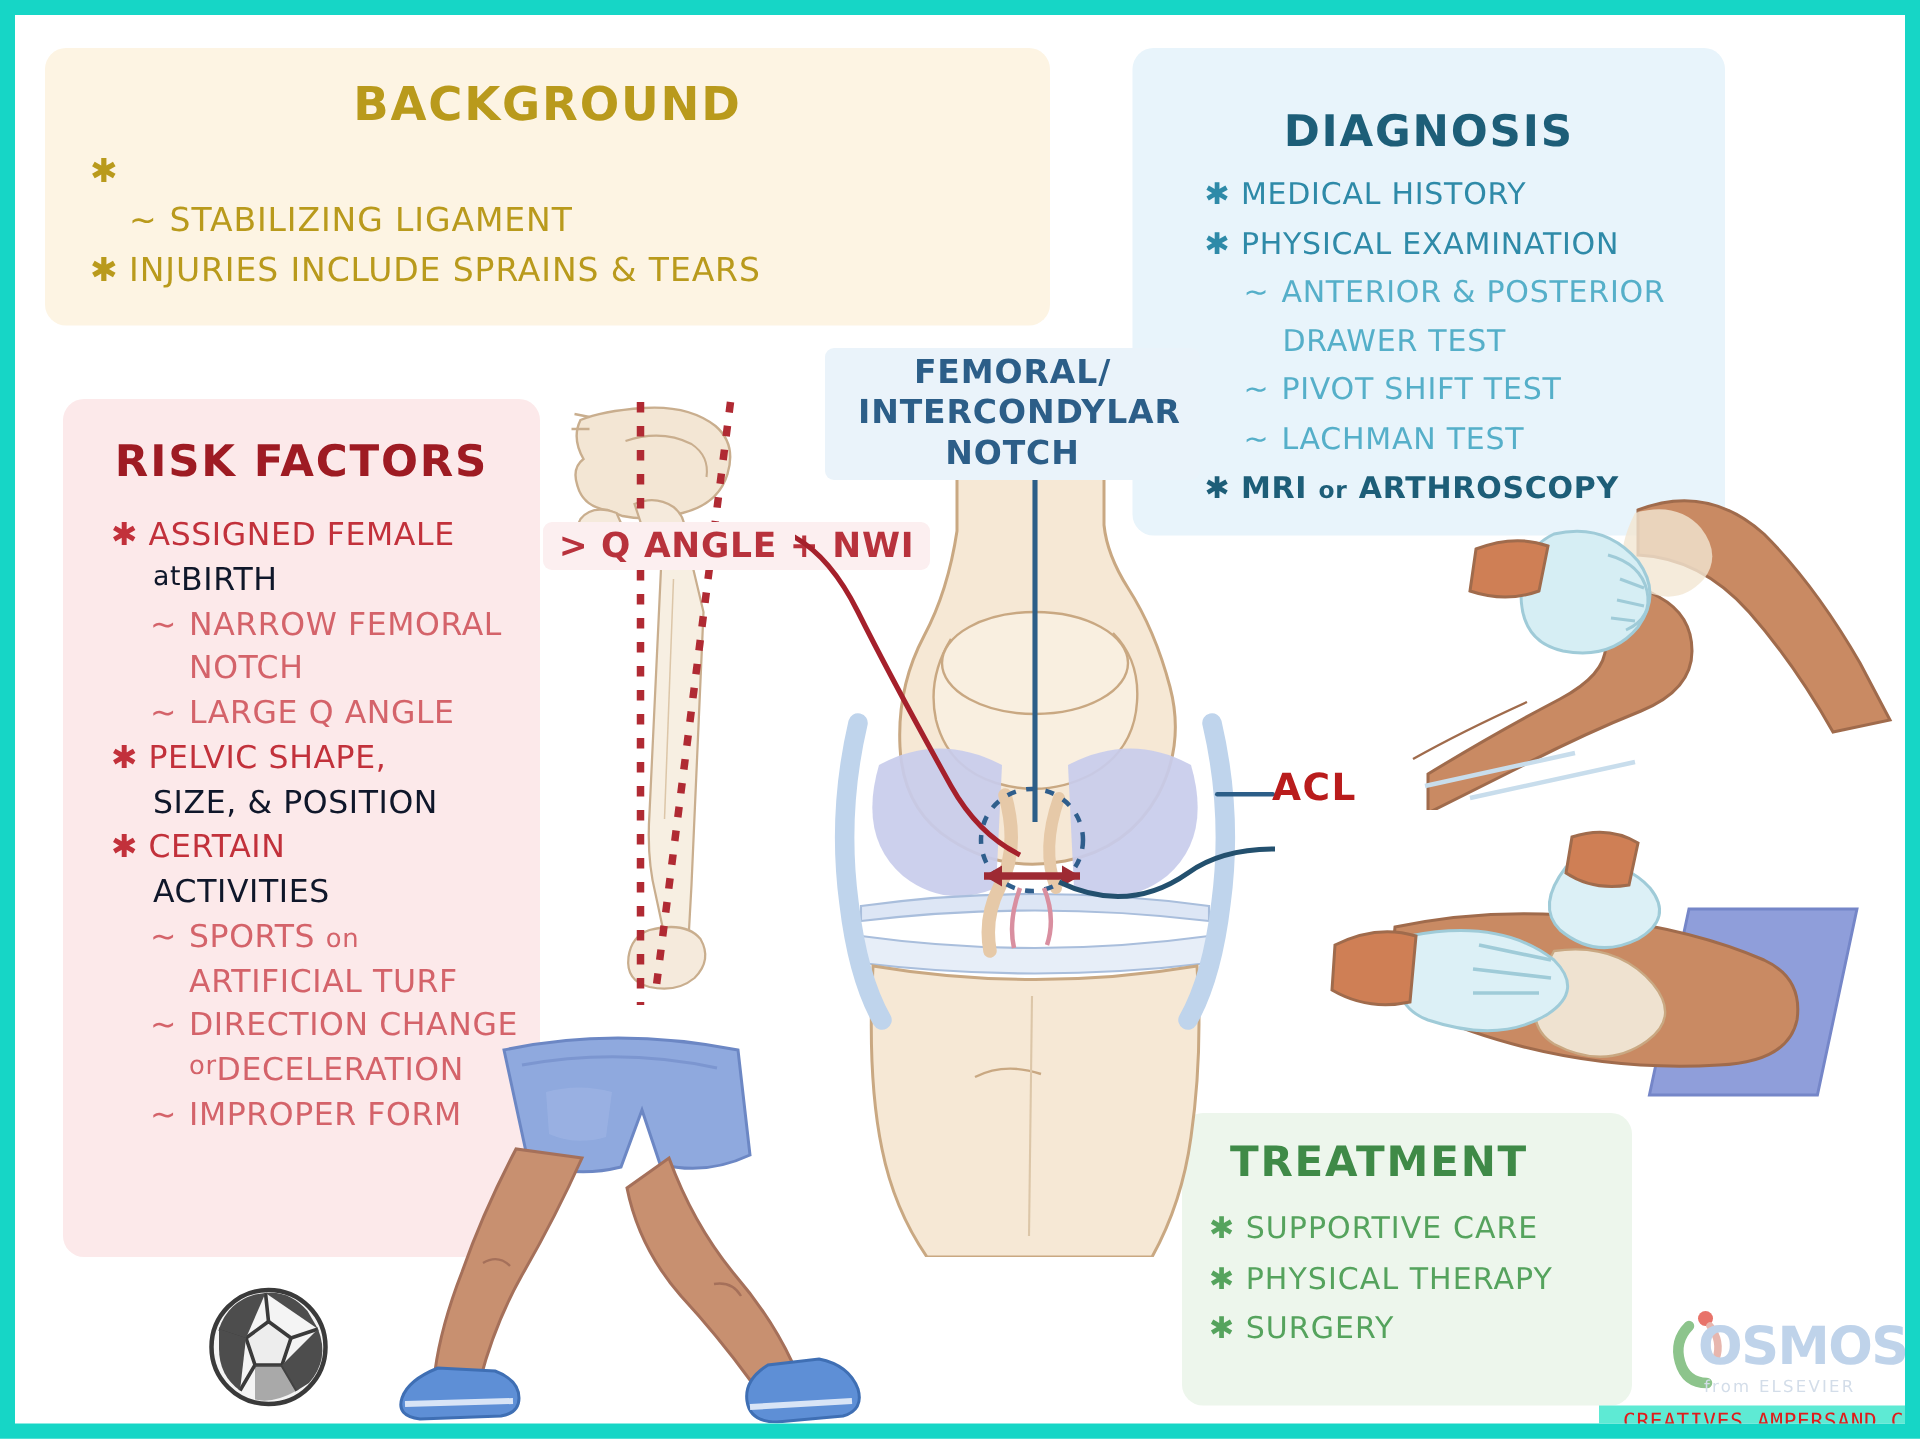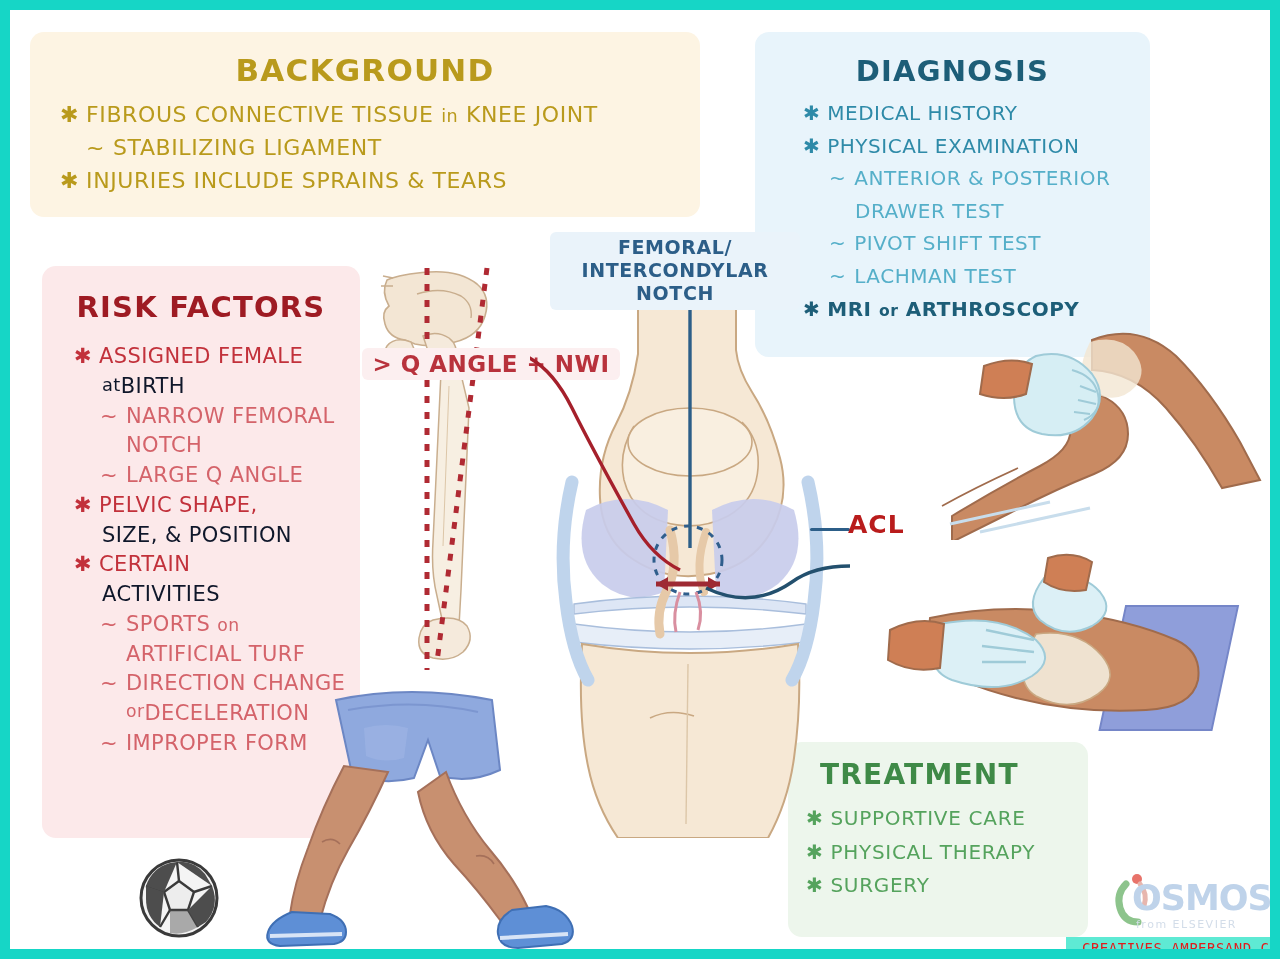--- a/index.html
+++ b/index.html
@@ -40,21 +40,21 @@
   #bg-panel h2 { color: #B99A1C; font-size: 31px; margin-top: 20px; }
   #bg-panel .bullets { margin: 14px 0 0 30px; color: #B99A1C; }
   #bg-panel .bullets > li { font-size: 22px; letter-spacing: .6px; margin-bottom: 7px; }
   #bg-panel .sub { font-size: 17px; letter-spacing: .5px; margin-bottom: 7px; }
 
   
   #dx-panel {
     left: 745px; top: 22px; width: 395px; height: 325px;
     background: #E8F4FB;
   }
-  #dx-panel h2 { color: #1D5E78; font-size: 29px; margin-top: 22px; }
+  #dx-panel h2 { color: #1D5E78; font-size: 29px; margin-top: 38px; }
   #dx-panel .bullets { margin: 14px 0 0 48px; color: #2E8AA8; }
   #dx-panel .bullets > li { font-size: 20px; letter-spacing: .5px; margin-bottom: 9px; }
   #dx-panel .sub { font-size: 16px; letter-spacing: .4px; margin-bottom: 8px; color: #55AFC9; }
   #dx-panel .cont { margin-left: 52px; font-size: 16px; color: #55AFC9; margin-bottom: 8px; }
   #dx-panel .strong { color: #1D5E78; font-weight: 700; font-size: 21px; }
 
   
   #rf-panel {
     left: 32px; top: 256px; width: 318px; height: 572px;
     background: #FCE9EA;
@@ -72,21 +72,21 @@
     background: #EDF6EC;
   }
   #tx-panel h2 { color: #3F8A47; font-size: 28px; margin-top: 16px; text-align: left; margin-left: 32px; }
   #tx-panel .bullets { margin: 16px 0 0 18px; color: #55A35D; }
   #tx-panel .bullets > li { font-size: 20px; letter-spacing: .7px; margin-bottom: 10px; }
 
   
   .callout { position: absolute; text-align: center; font-weight: 700; }
   #lbl-notch {
     left: 540px; top: 222px; width: 250px;
-    color: #2C5E88; font-size: 19px; line-height: 1.22;
+    color: #2C5E88; font-size: 22px; line-height: 1.22;
     letter-spacing: .6px; background: #EAF3FA; padding: 4px 22px; border-radius: 6px;
   }
   #lbl-qangle {
     left: 352px; top: 338px; width: 258px;
     color: #B8323C; font-size: 23px; letter-spacing: .5px;
     background: #FCEFF0; padding: 3px 6px; border-radius: 6px;
   }
   #lbl-acl {
     left: 838px; top: 500px;
     color: #b91c1c; font-size: 25px; letter-spacing: 1px;
@@ -118,25 +118,20 @@
 </head>
 <body>
 
 <div id="page">
 
   <section class="panel" id="bg-panel">
     <h2>BACKGROUND</h2>
     <ul class="bullets">
       <li>
         <span class="mark">✱</span>
-        <span>
-          <span>FIBROUS CONNECTIVE TISSUE</span>
-          <span class="lc" style="font-size:.8em">in</span>
-          <span>KNEE JOINT</span>
-        </span>
       </li>
       <li class="sub">
         <span class="mark">~</span>
         <span>STABILIZING LIGAMENT</span>
       </li>
       <li>
         <span class="mark">✱</span>
         <span>INJURIES INCLUDE SPRAINS &amp; TEARS</span>
       </li>
     </ul>

